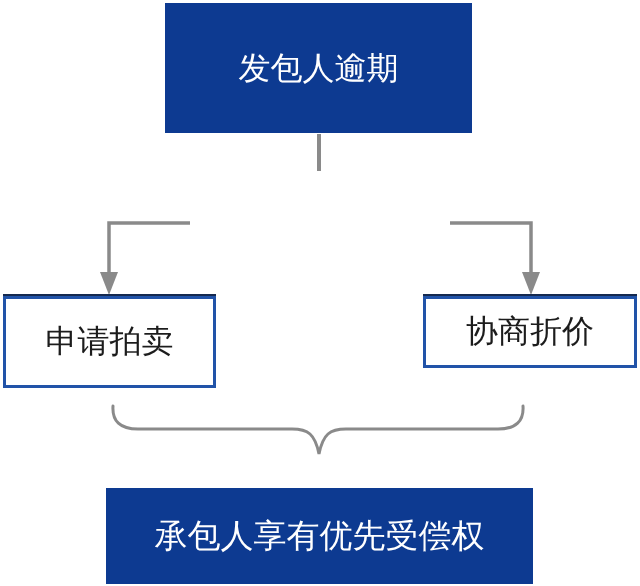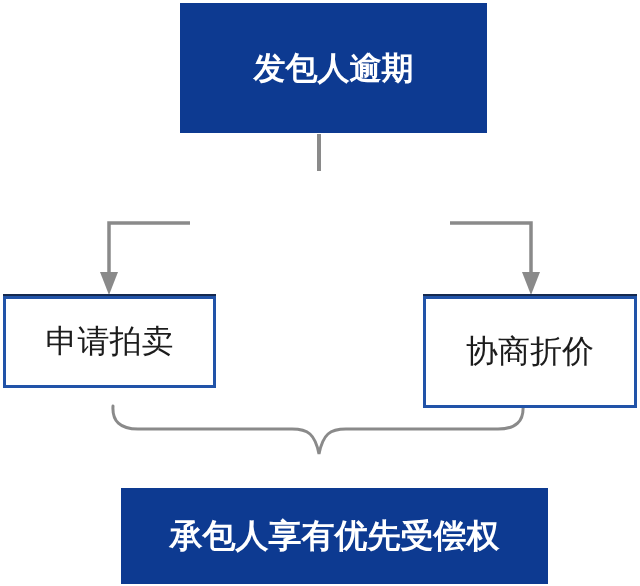--- a/index.html
+++ b/index.html
@@ -38,22 +38,21 @@
   .node {
     position: absolute;
     display: flex;
     align-items: center;
     justify-content: center;
     text-align: center;
   }
   .node-blue {
     background: var(--box_blue);
     color: var(--text_white);
-    font-weight: bold;
-    margin-left: 15px;
+    font-weight: normal;
   }
   .node-top {
     left: 165px; top: 3px;
     width: 307px; height: 130px;
     font-size: 32px;
     line-height: 42px;
   }
   .node-bottom {
     left: 106px; top: 488px;
     width: 427px; height: 96px;
@@ -67,21 +66,21 @@
     color: var(--text_dark);
     font-size: 32px;
     font-weight: normal;
   }
   .node-left {
     left: 3px; top: 296px;
     width: 213px; height: 92px;
   }
   .node-right {
     left: 423px; top: 296px;
-    width: 214px; height: 112px;
+    width: 214px; height: 72px;
   }
 </style>
 </head>
 <body>
 
 <div class="canvas">
 
   <svg class="connectors" viewBox="0 0 640 586" xmlns="http://www.w3.org/2000/svg" aria-hidden="true">
 
     <line class="gray-stroke" x1="319" y1="134" x2="319" y2="171" stroke-width="4"></line>

